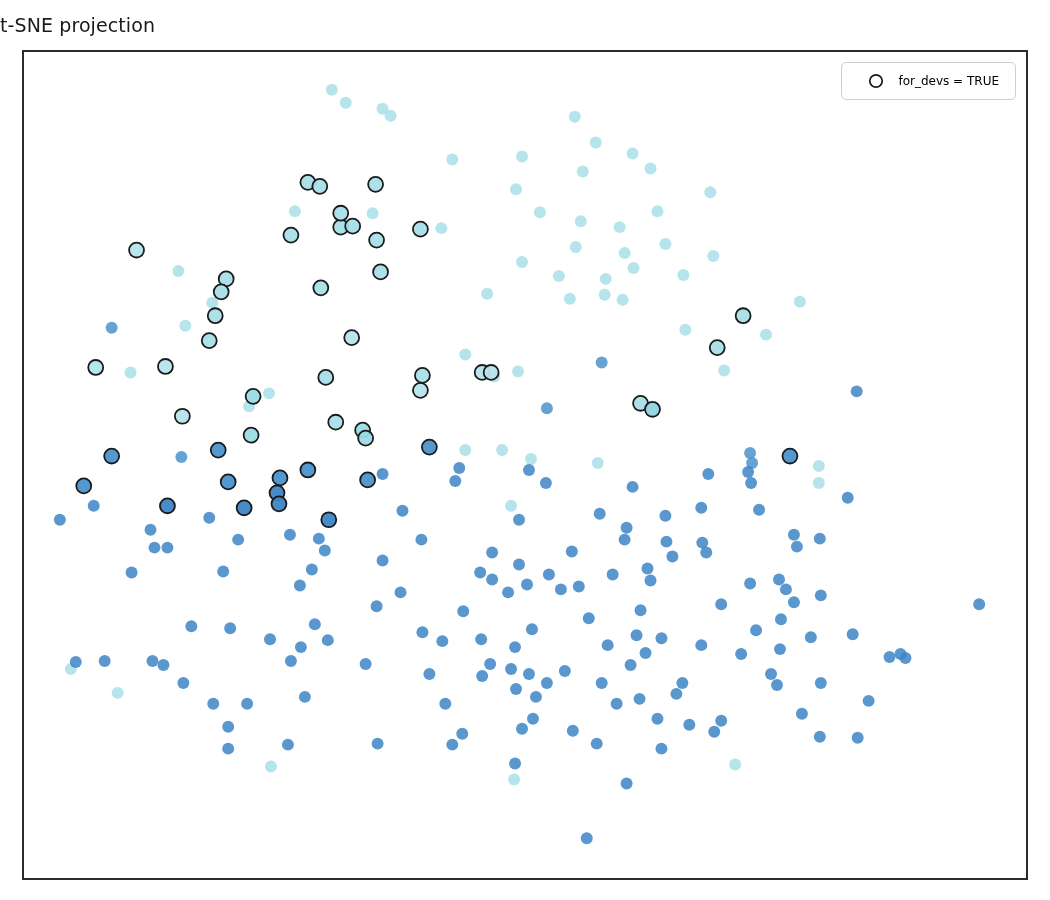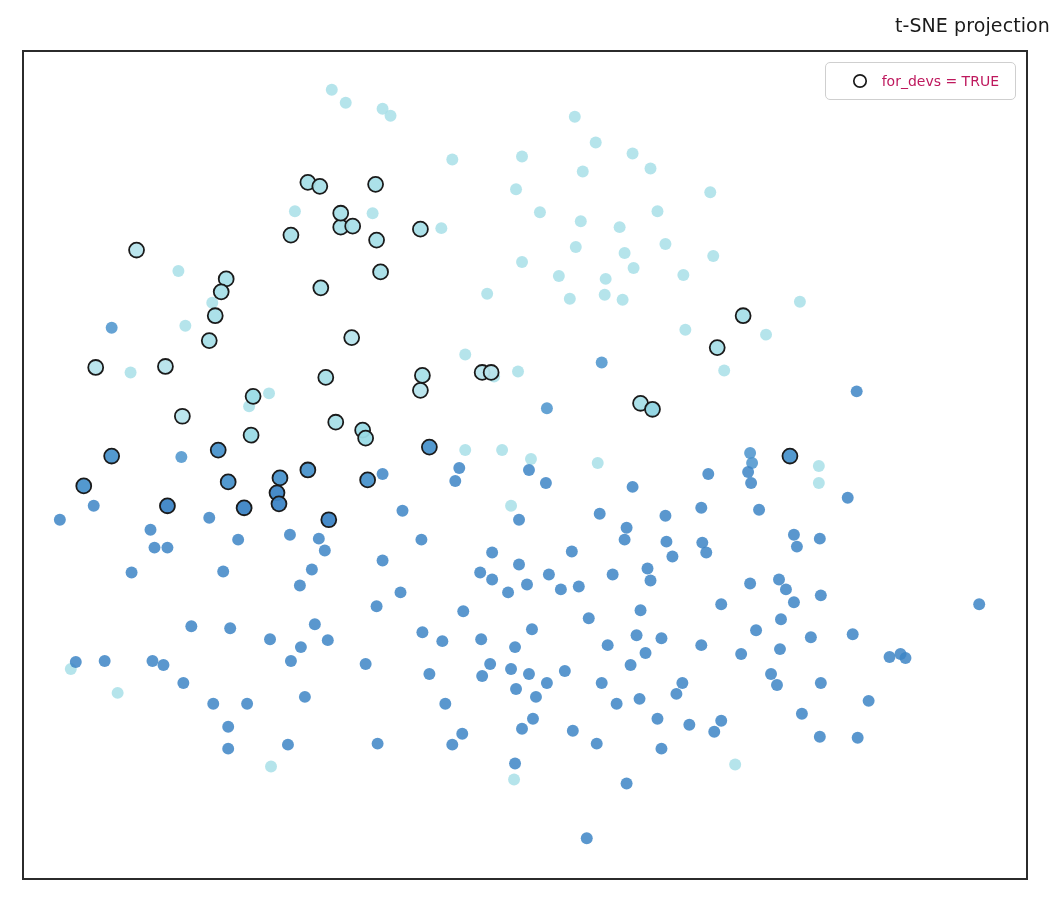--- a/index.html
+++ b/index.html
@@ -18,21 +18,21 @@
     position: relative;
     width: 1050px;
     height: 900px;
     background: #ffffff;
   }
   #chart-title {
     position: absolute;
     left: 0;
     top: 13px;
     width: 1050px;
-    text-align: right;
+    text-align: left;
     font-size: 19px;
     color: #1a1a1a;
     letter-spacing: 0.1px;
     line-height: 24px;
   }
   #plot-frame {
     position: absolute;
     left: 22px;
     top: 50px;
     width: 1006px;
@@ -69,22 +69,22 @@
   #legend-marker-wrap {
     width: 44px;
     display: flex;
     align-items: center;
     justify-content: center;
   }
   .legend-dot {
     display: block;
   }
   #legend-label {
-    font-size: 14px;
-    color: #be185d;
+    font-size: 12px;
+    color: #000000;
     white-space: nowrap;
     line-height: 22px;
   }
 </style>
 </head>
 <body>
 
 <div id="figure">
 
   <div id="chart-title">t-SNE projection</div>

